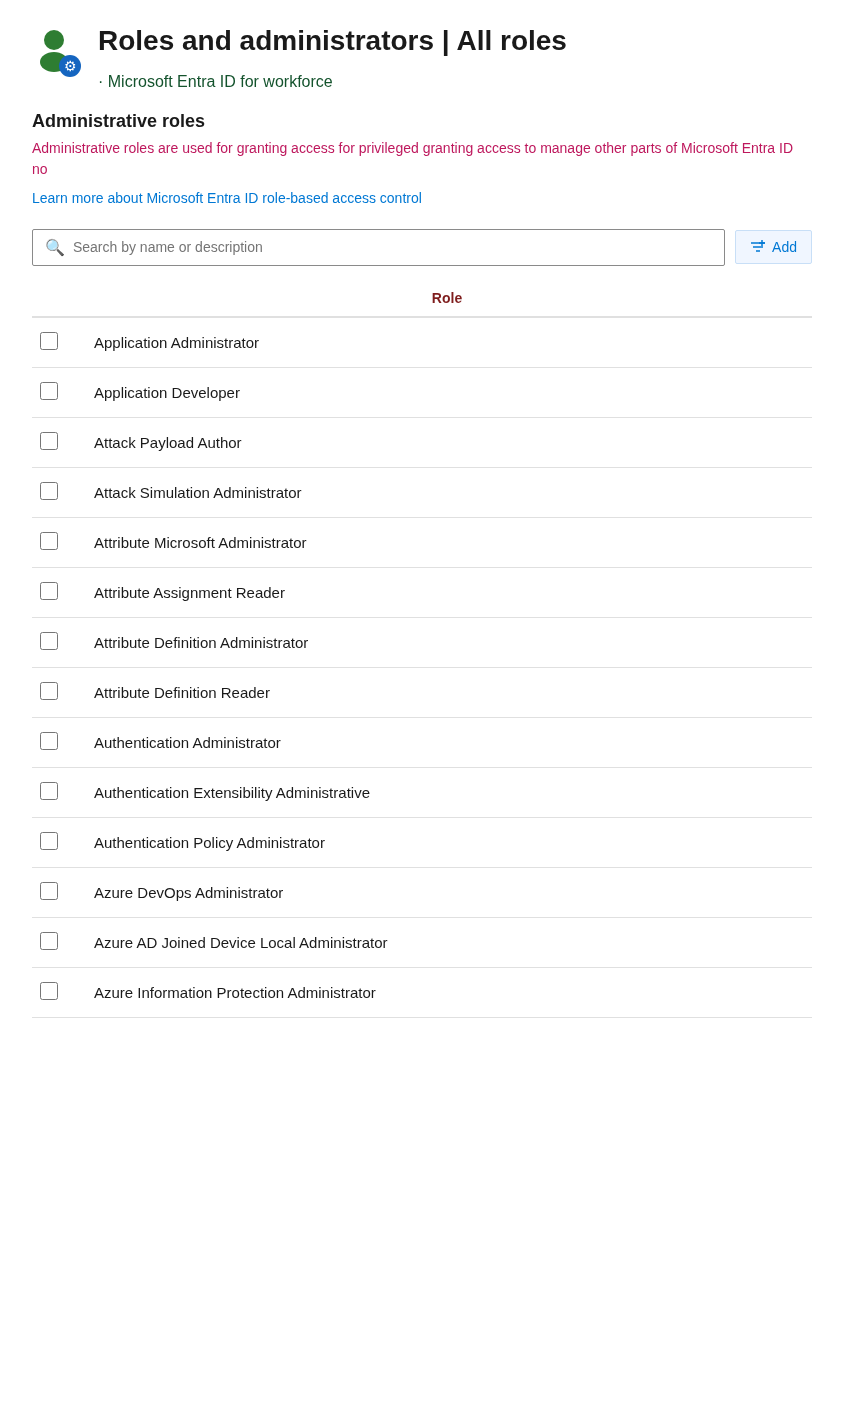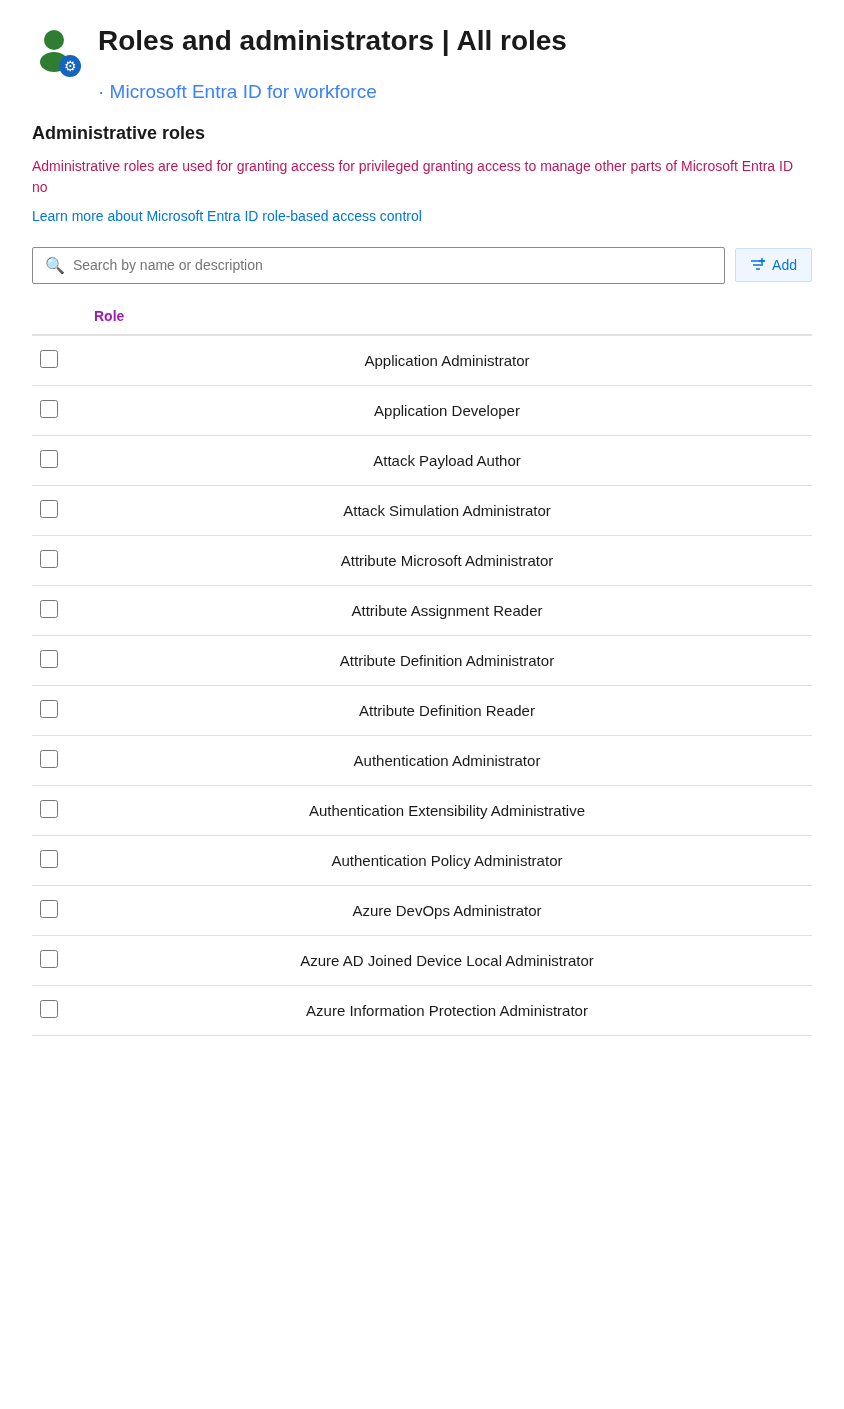--- a/index.html
+++ b/index.html
@@ -44,35 +44,35 @@
     }
 
     .page-title {
       font-size: 28px;
       font-weight: 700;
       color: #1a1a1a;
       line-height: 1.2;
     }
 
     .page-subtitle {
-      font-size: 19px;
-      color: #3b82f6;
-      margin-top: 11px;
+      font-size: 16px;
+      color: #14532d;
+      margin-top: 3px;
     }
 
     
     .description-section {
       margin-bottom: 18px;
     }
 
     .section-heading {
       font-size: 18px;
       font-weight: 600;
       color: #1a1a1a;
-      margin-bottom: 12px;
+      margin-bottom: 6px;
     }
 
     .description-text {
       font-size: 14px;
       color: #be185d;
       line-height: 1.5;
     }
 
     .learn-more-link {
       color: #0078d4;
@@ -139,25 +139,25 @@
     .roles-table {
       width: 100%;
       border-collapse: collapse;
     }
 
     .table-header {
       border-bottom: 2px solid #e0e0e0;
     }
 
     .table-header th {
-      text-align: left;
+      text-align: center;
       padding: 8px 12px 10px 12px;
       font-size: 14px;
       font-weight: 700;
-      color: #a21caf;
+      color: #7f1d1d;
     }
 
     .table-header th.checkbox-col {
       width: 50px;
       padding-left: 8px;
     }
 
     .table-row {
       border-bottom: 1px solid #e0e0e0;
     }
@@ -178,21 +178,20 @@
       width: 18px;
       height: 18px;
       cursor: pointer;
       accent-color: #0078d4;
       border: 1.5px solid #555;
     }
 
     .role-name {
       font-size: 15px;
       color: #1a1a1a;
-      text-align: center;
     }
   </style>
 </head>
 <body>
 
 <div class="page-container">
 
   <div class="header-section">
 
     <svg class="avatar-icon" viewBox="0 0 52 52" xmlns="http://www.w3.org/2000/svg">

